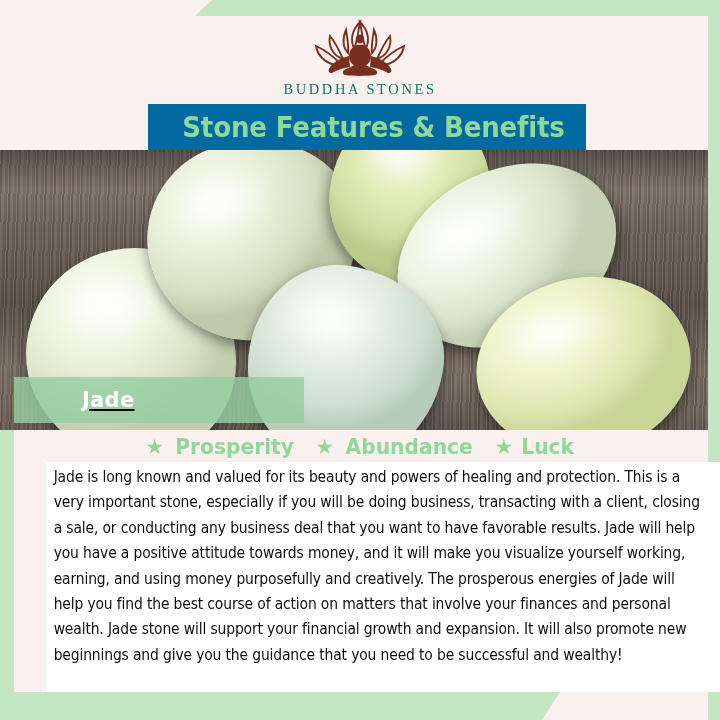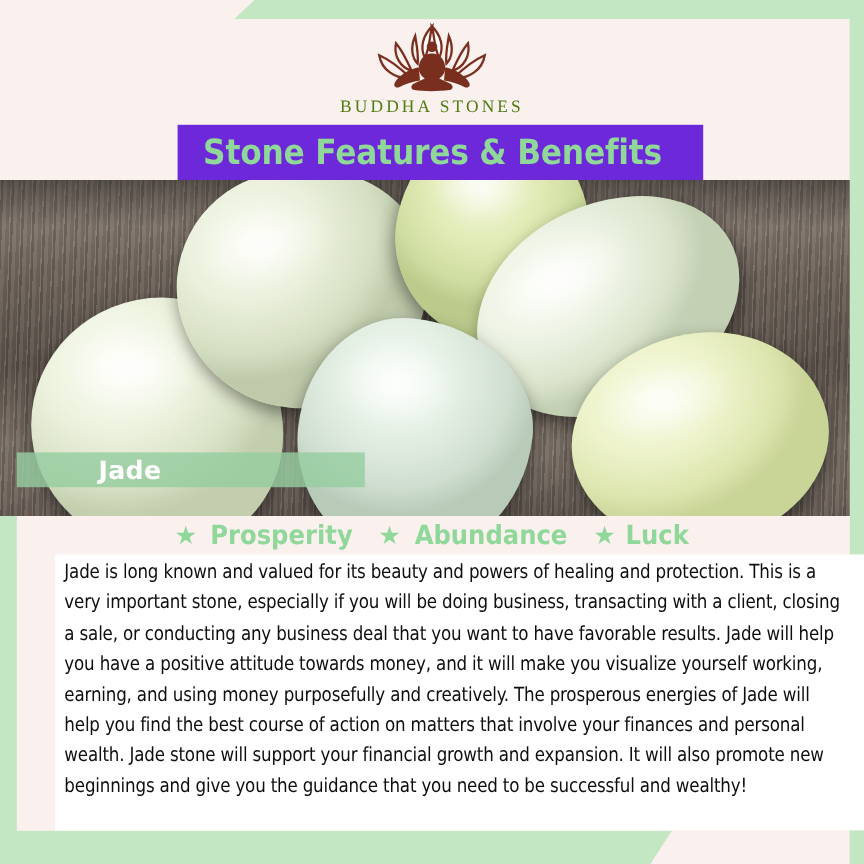--- a/index.html
+++ b/index.html
@@ -74,35 +74,35 @@
     flex-direction: column;
     align-items: center;
     justify-content: flex-start;
   }
   .logo-mark { width: 120px; height: 62px; display: block; }
   .logo-word {
     margin-top: 3px;
     font-family: "Liberation Serif", serif;
     font-size: 14.5px;
     letter-spacing: 2.6px;
-    color: #4d7c0f;
+    color: #0f766e;
     font-weight: 400;
   }
 
   
   .title-banner {
     position: absolute;
     top: 104px;
     left: 148px;
     width: 438px;
     height: 46px;
-    background: #6d28d9;
-    display: flex;
-    align-items: center;
-    justify-content: flex-start;
+    background: #0369a1;
+    display: flex;
+    align-items: center;
+    justify-content: flex-end;
   }
   .title-text {
     font-family: "DejaVu Sans", sans-serif;
     font-weight: bold;
     font-size: 29px;
     color: #8fd89a;
     letter-spacing: -0.2px;
     transform: scaleX(0.9);
     white-space: nowrap;
   }
@@ -148,24 +148,25 @@
     background: radial-gradient(closest-side, rgba(255,255,255,.85), rgba(255,255,255,0));
     filter: blur(5px);
   }
 
   
   .jade-label {
     position: absolute;
     left: 14px;
     top: 377px;
     width: 290px;
-    height: 29px;
+    height: 46px;
     background: rgba(150,205,160,.82);
     display: flex;
     align-items: center;
+    text-decoration: underline;
   }
   .jade-text {
     margin-left: 68px;
     font-family: "DejaVu Sans", sans-serif;
     font-weight: bold;
     font-size: 21px;
     color: #ffffff;
     letter-spacing: .3px;
   }
 

